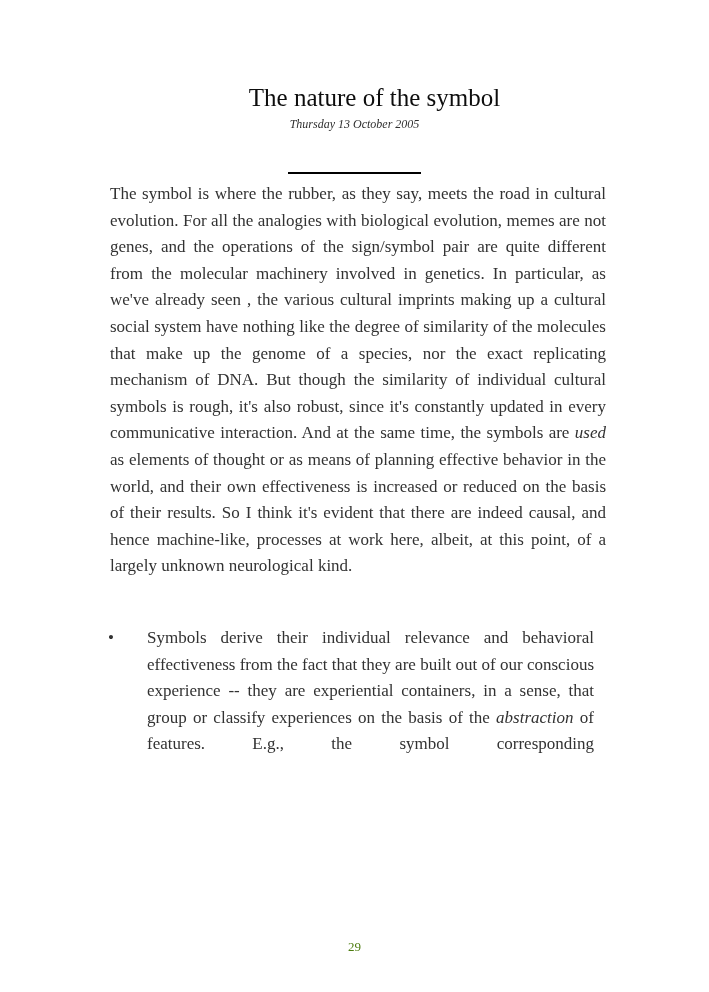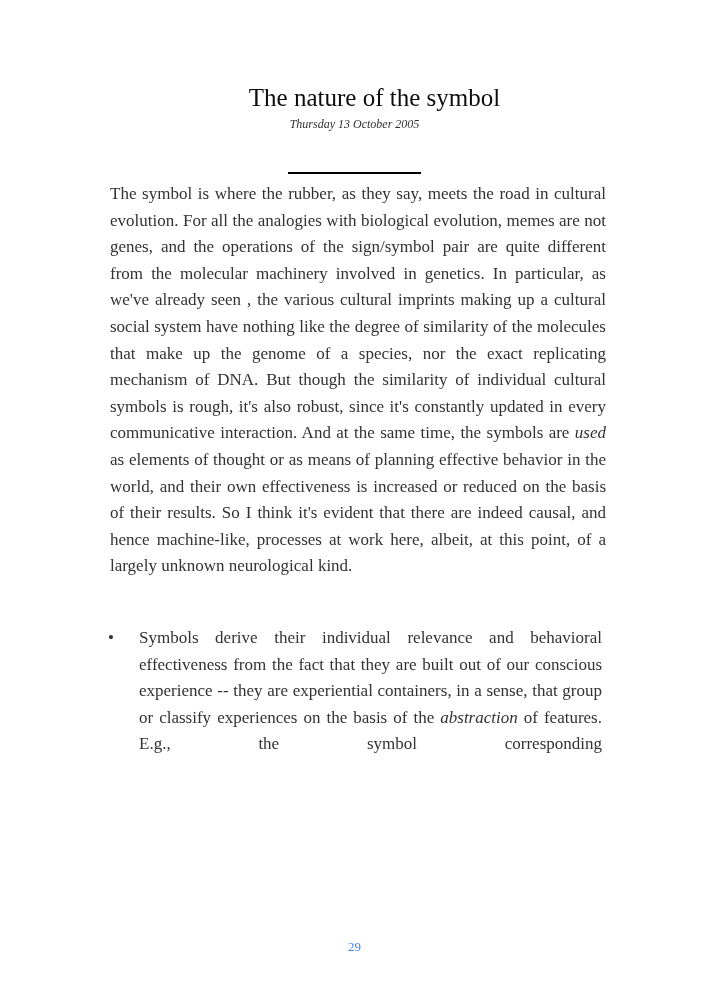--- a/index.html
+++ b/index.html
@@ -71,38 +71,38 @@
   }
   .bullet-marker {
     position: absolute;
     left: 5px;
     top: 0;
     font-size: 17px;
     line-height: 26.6px;
     color: #323232;
   }
   .bullet-text {
-    margin: 4px;
+    margin: 12px;
     font-size: 17px;
     line-height: 26.6px;
     text-align: justify;
     text-align-last: justify;
     color: #323232;
   }
   .para em, .bullet-text em {
     font-style: italic;
   }
   .page-number {
     position: absolute;
     top: 939px;
     left: 0;
     width: 709px;
     text-align: center;
     font-size: 13px;
-    color: #3b82f6;
+    color: #4d7c0f;
     line-height: 1.2;
   }
 </style>
 </head>
 <body>
 
 <div class="page">
 
   <h1 class="title">The nature of the symbol</h1>
 

